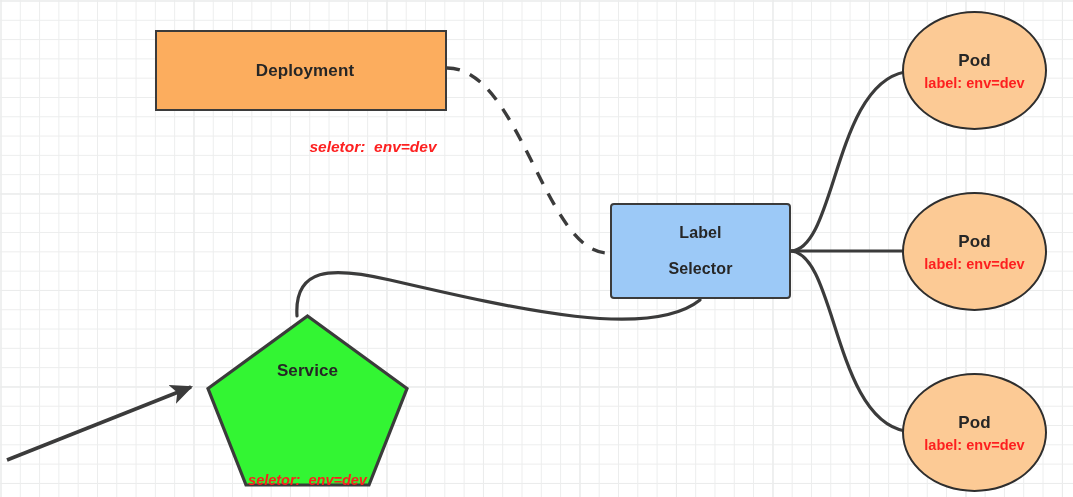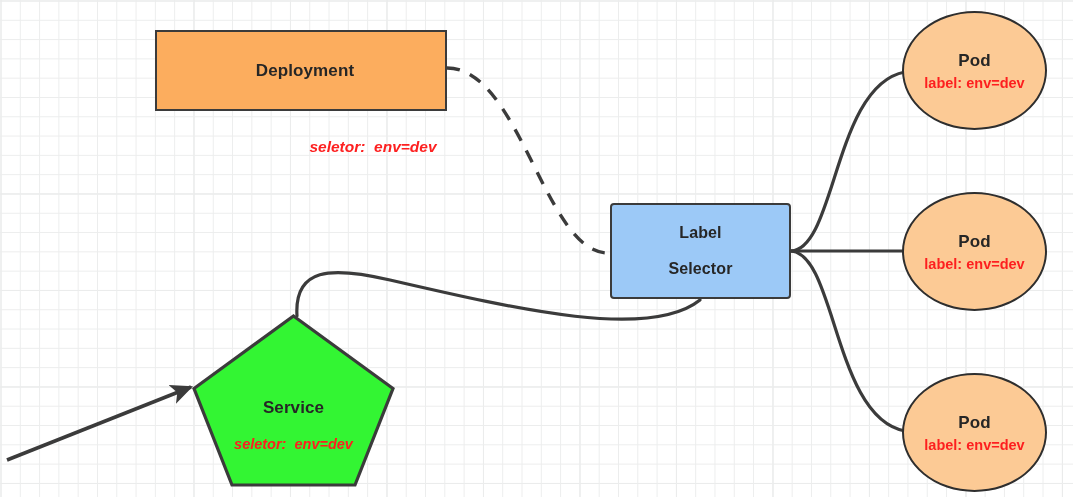--- a/index.html
+++ b/index.html
@@ -87,25 +87,25 @@
     height: 96px;
     background: #9cc9f7;
     border: 2.5px solid #3b3b3b;
     border-radius: 4px;
     justify-content: space-evenly;
   }
   #label-selector .node-title { font-size: 16px; line-height: 1.1; }
 
   
   #service {
-    left: 191px;
+    left: 205px;
     top: 313px;
     width: 205px;
     height: 175px;
-    justify-content: center;
+    justify-content: space-between;
     padding-top: 48px;
   }
   #service .pentagon-shape {
     position: absolute;
     left: 0; top: 0;
     width: 205px;
     height: 175px;
   }
   #service .node-title {
     position: relative;

